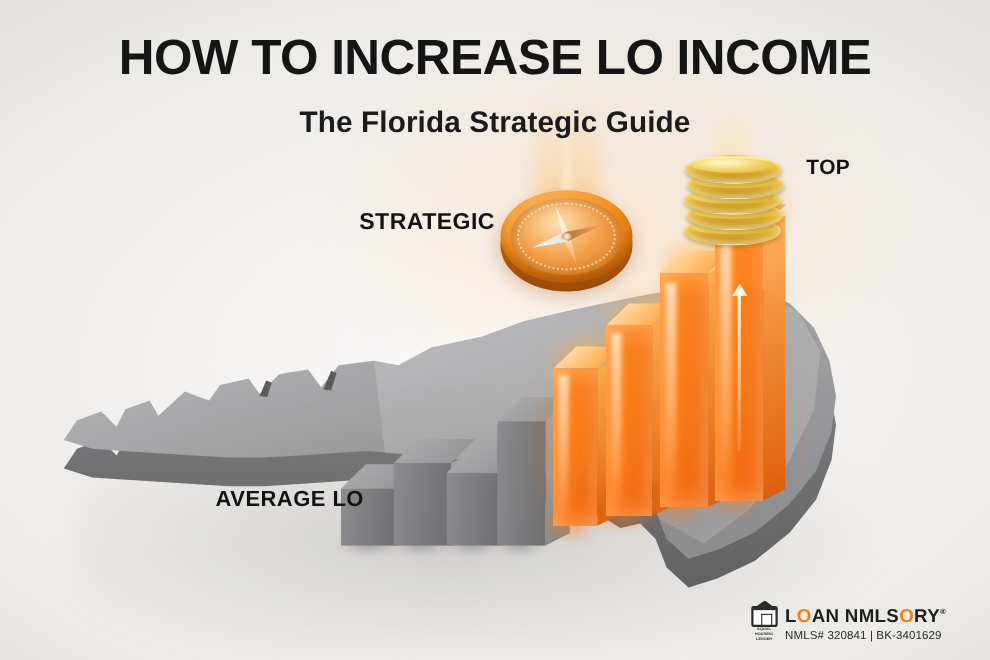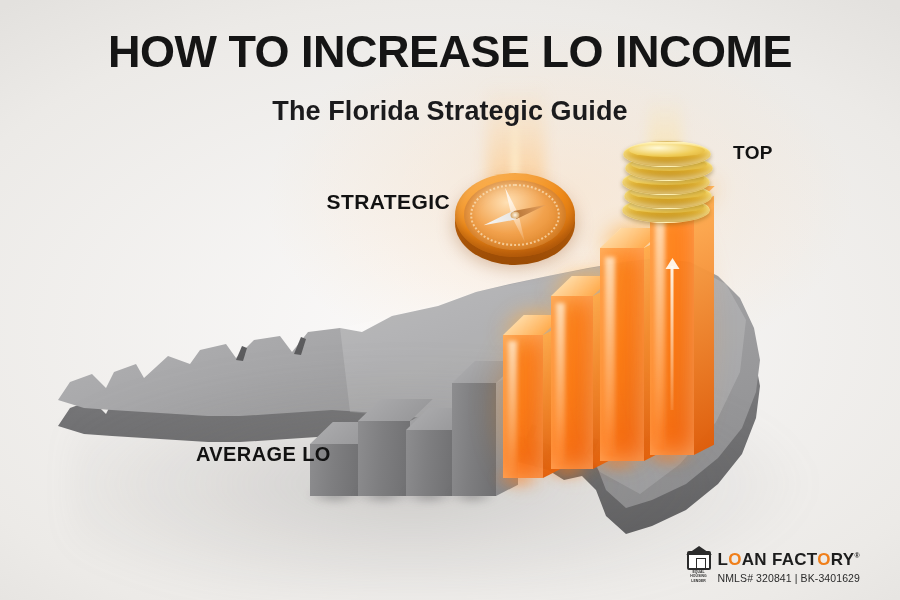--- a/index.html
+++ b/index.html
@@ -320,18 +320,18 @@
 
   <div class="lbl lbl-avg">AVERAGE LO</div>
 
   <div class="logo">
     <div class="ehl">
       <div class="house"></div>
       <div class="cap">EQUAL HOUSING</div>
       <div class="cap">LENDER</div>
     </div>
     <div class="logo-txt">
-      <div class="brand"><span>L</span><span class="o">O</span><span>AN FACT</span><span class="o">O</span><span>RY</span><sup>®</sup></div>
+      <div class="brand"><span>L</span><span class="o">O</span><span>AN NMLS</span><span class="o">O</span><span>RY</span><sup>®</sup></div>
       <div class="license">NMLS# 320841 | BK-3401629</div>
     </div>
   </div>
 
 </div>
 
 </body></html>

